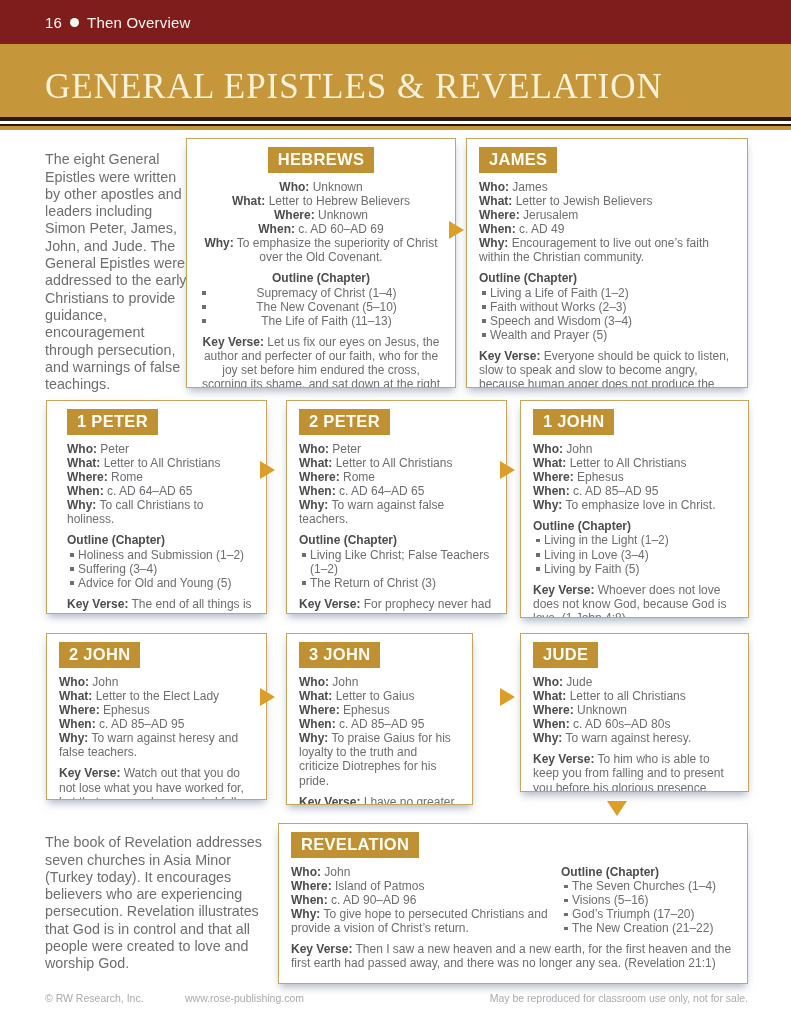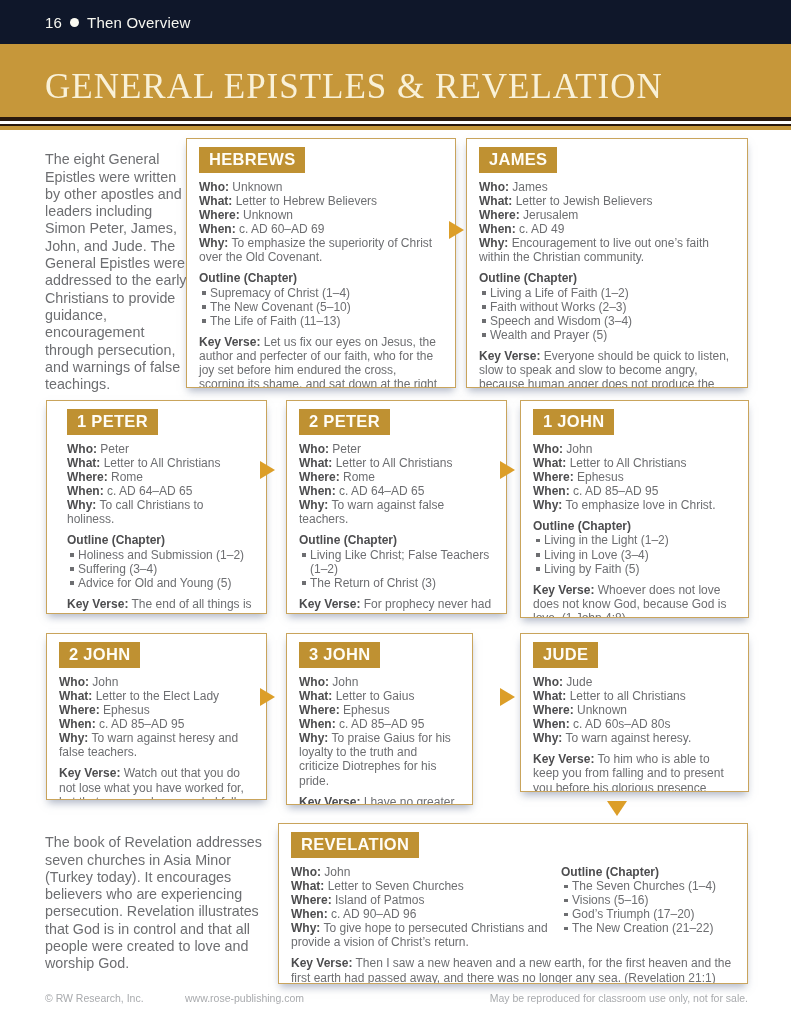--- a/index.html
+++ b/index.html
@@ -1,20 +1,20 @@
 <!DOCTYPE html>
 <html><head>
 <meta charset="utf-8">
 <style>
   html,body { margin:0; padding:0; background:#e8e8e8; }
   .page { position:relative; width:791px; height:1024px; margin:0 auto; background:#ffffff;
           font-family:"Liberation Sans", sans-serif; overflow:hidden; }
 
   
-  .topbar { position:absolute; left:0; top:0; width:791px; height:60px; background:#0f172a; }
+  .topbar { position:absolute; left:0; top:0; width:791px; height:60px; background:#7f1d1d; }
   .topbar-inner { position:absolute; left:45px; top:0; height:44px; display:flex; align-items:center; gap:8px;
                   color:#F7F7F0; font-size:15px; letter-spacing:.2px; }
   .dot { width:9px; height:9px; border-radius:50%; background:#FBFBF3; display:inline-block; }
 
   
   .banner { position:absolute; left:0; top:44px; width:791px; height:86px; background:#C6973A; }
   .banner h1 { position:absolute; left:45px; top:50%; transform:translateY(-50%); margin:0;
                font-family:"Liberation Serif", serif; font-weight:400; font-size:35px;
                color:#F9F1D8; letter-spacing:1px; white-space:nowrap; }
   .rule { position:absolute; left:0; top:117px; width:791px; }
@@ -35,21 +35,21 @@
   .card-title { display:inline-block; background:#BF9132; color:#FFFDF6; font-weight:bold;
                 font-size:16.5px; letter-spacing:.3px; padding:3px 10px 4px; margin:0 0 7px 0; }
   .field { margin:0; }
   .outline-head { margin:7px 0 0 0; font-weight:bold; color:#4D4D4F; }
   ul.outline { margin:0; padding:0; list-style:none; }
   ul.outline li { position:relative; padding-left:11px; }
   ul.outline li::before { content:""; position:absolute; left:3px; top:5.5px; width:3.5px; height:3.5px; background:#6D6E71; }
   .key { margin:7px 0 0 0; }
 
   
-  .c-hebrews    { left:186px; top:138px; width:270px; height:250px; }
+  .c-hebrews    { left:186px; top:138px; width:270px; height:250px;text-align:center; }
   .c-james      { left:466px; top:138px; width:282px; height:250px; }
   .c-peter1     { left:46px;  top:400px; width:221px; height:214px;padding-left:20px; }
   .c-peter2     { left:286px; top:400px; width:221px; height:214px; }
   .c-john1      { left:520px; top:400px; width:229px; height:218px; }
   .c-john2      { left:46px;  top:633px; width:221px; height:167px; }
   .c-john3      { left:286px; top:633px; width:187px; height:172px; }
   .c-jude       { left:520px; top:633px; width:229px; height:159px; }
   .c-revelation { left:278px; top:823px; width:470px; height:161px; }
 
   .rev-left { width:268px; }
@@ -207,21 +207,20 @@
     <p class="field"><b>Where:</b> <span>Unknown</span></p>
     <p class="field"><b>When:</b> <span>c. AD 60s–AD 80s</span></p>
     <p class="field"><b>Why:</b> <span>To warn against heresy.</span></p>
     <p class="field key"><b>Key Verse:</b> <span>To him who is able to keep you from falling and to present you before his glorious presence without fault and with great joy. (Jude 24)</span></p>
   </section>
 
   <section class="card c-revelation">
     <div class="card-title">REVELATION</div>
     <div class="rev-left">
       <p class="field"><b>Who:</b> <span>John</span></p>
-      <p class="field"><b>What:</b> <span>Letter to Seven Churches</span></p>
       <p class="field"><b>Where:</b> <span>Island of Patmos</span></p>
       <p class="field"><b>When:</b> <span>c. AD 90–AD 96</span></p>
       <p class="field"><b>Why:</b> <span>To give hope to persecuted Christians and provide a vision of Christ’s return.</span></p>
     </div>
     <div class="rev-outline">
       <p class="outline-head" style="margin-top:0">Outline (Chapter)</p>
       <ul class="outline">
         <li>The Seven Churches (1–4)</li>
         <li>Visions (5–16)</li>
         <li>God’s Triumph (17–20)</li>

